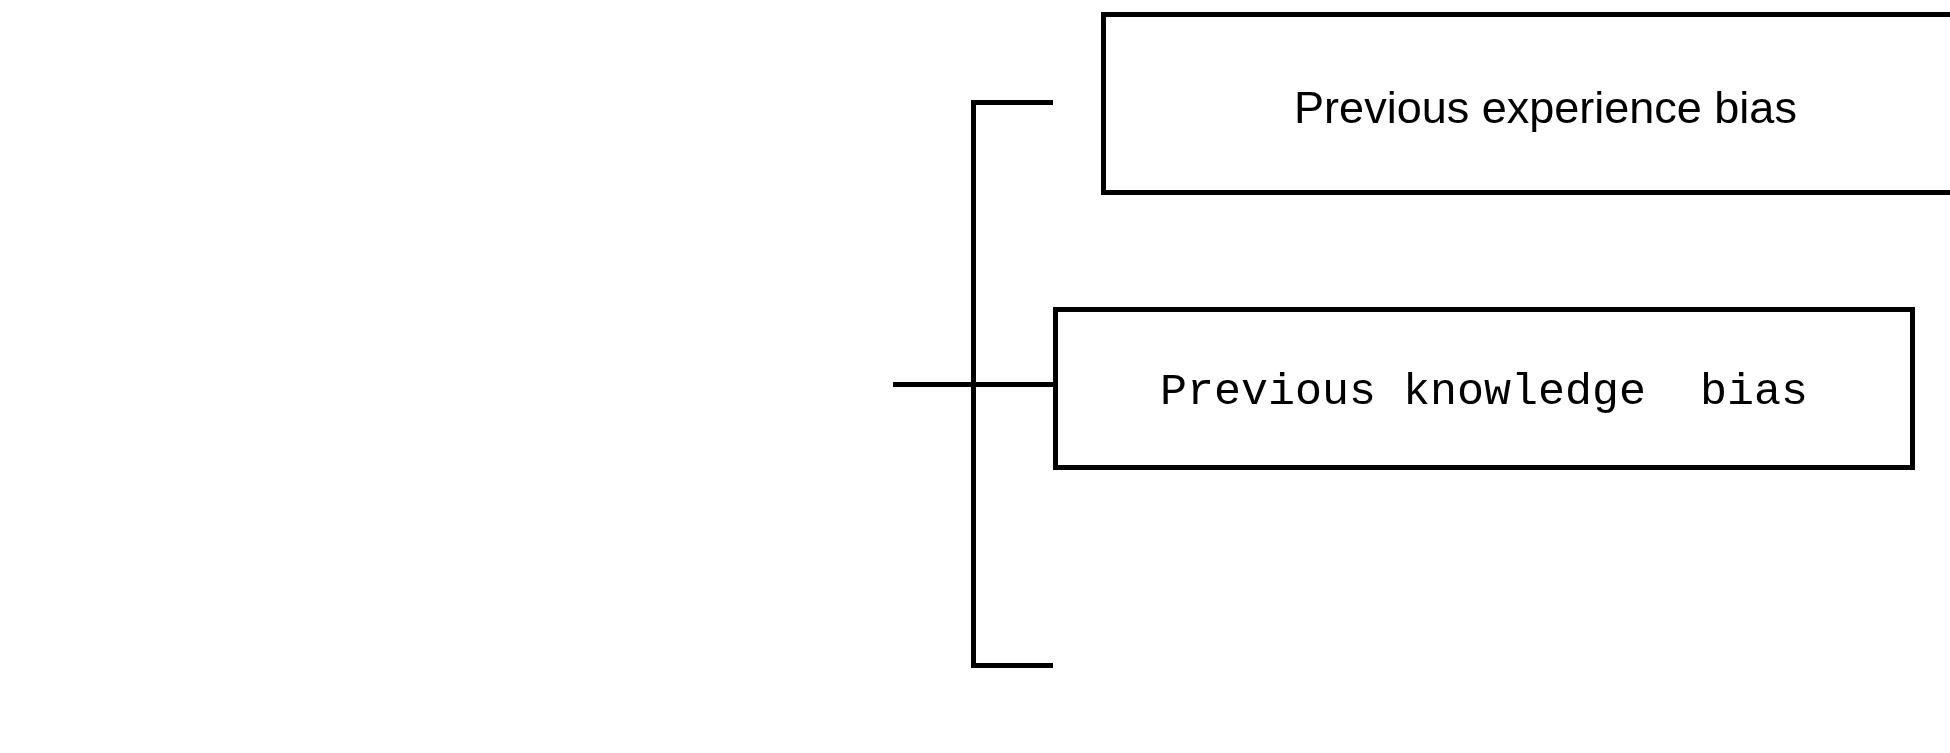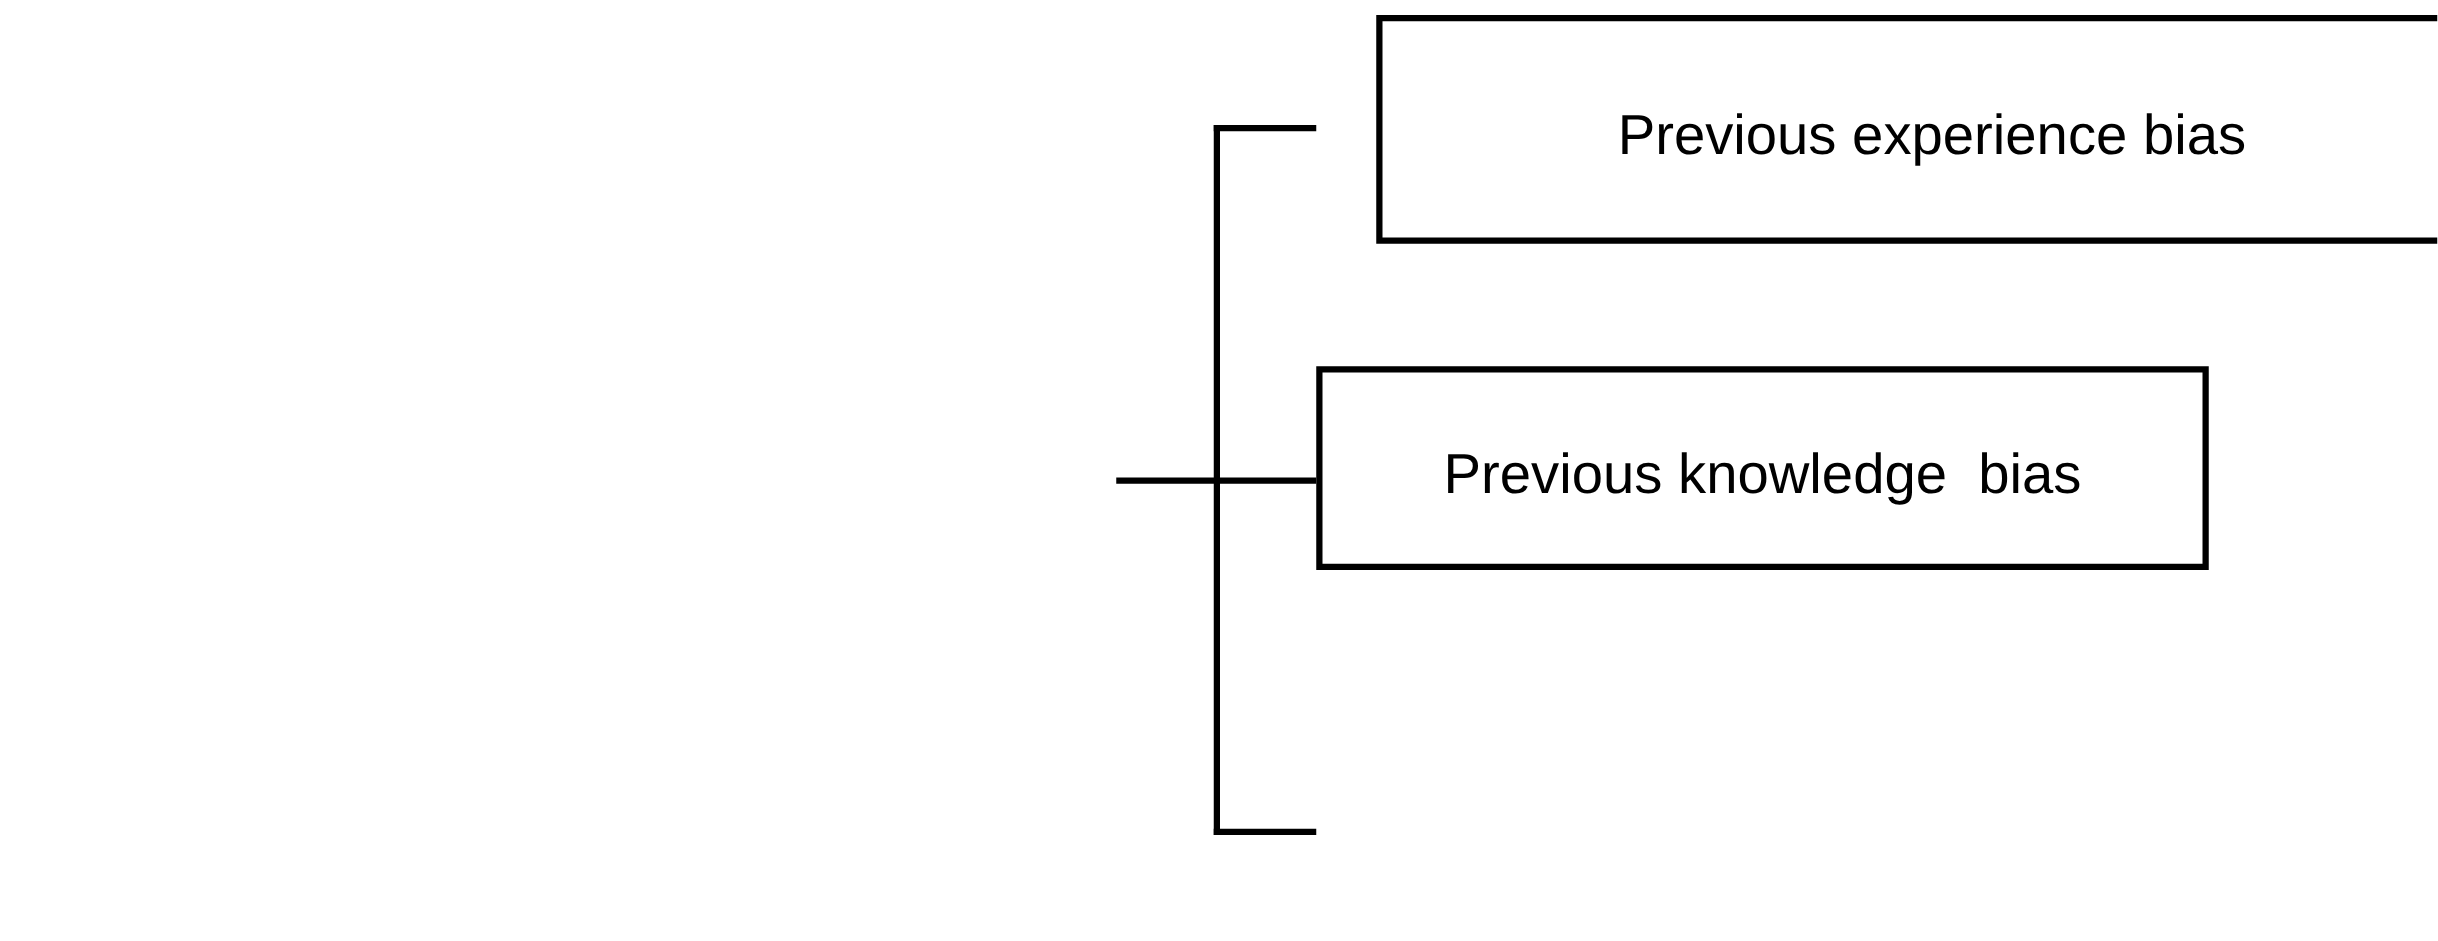--- a/index.html
+++ b/index.html
@@ -27,21 +27,21 @@
   }
   .node-label {
     font-size: 45px;
     line-height: 1.15;
     color: #000000;
     white-space: pre-wrap;
     padding-top: 8px; 
   }
   .node-root   { left: 10px;   top: 295px; width: 883px; height: 162px; }
   .node-child1 { left: 1053px; top: 12px;  width: 889px; height: 183px; margin-left: 48px; }
-  .node-child2 { left: 1053px; top: 293px; width: 714px; height: 163px; }
+  .node-child2 { left: 1053px; top: 307px; width: 862px; height: 163px; font-family: Liberation Mono, monospace; }
   .node-child3 { left: 1053px; top: 576px; width: 889px; height: 164px; }
 
   .line {
     position: absolute;
     background: #000000;
   }
   .line-main   { left: 893px; top: 382px; width: 160px; height: 5px; }
   .line-vert   { left: 971px; top: 100px; width: 5px;   height: 568px; }
   .line-top    { left: 971px; top: 100px; width: 82px;  height: 5px; }
   .line-bottom { left: 971px; top: 663px; width: 82px;  height: 5px; }

